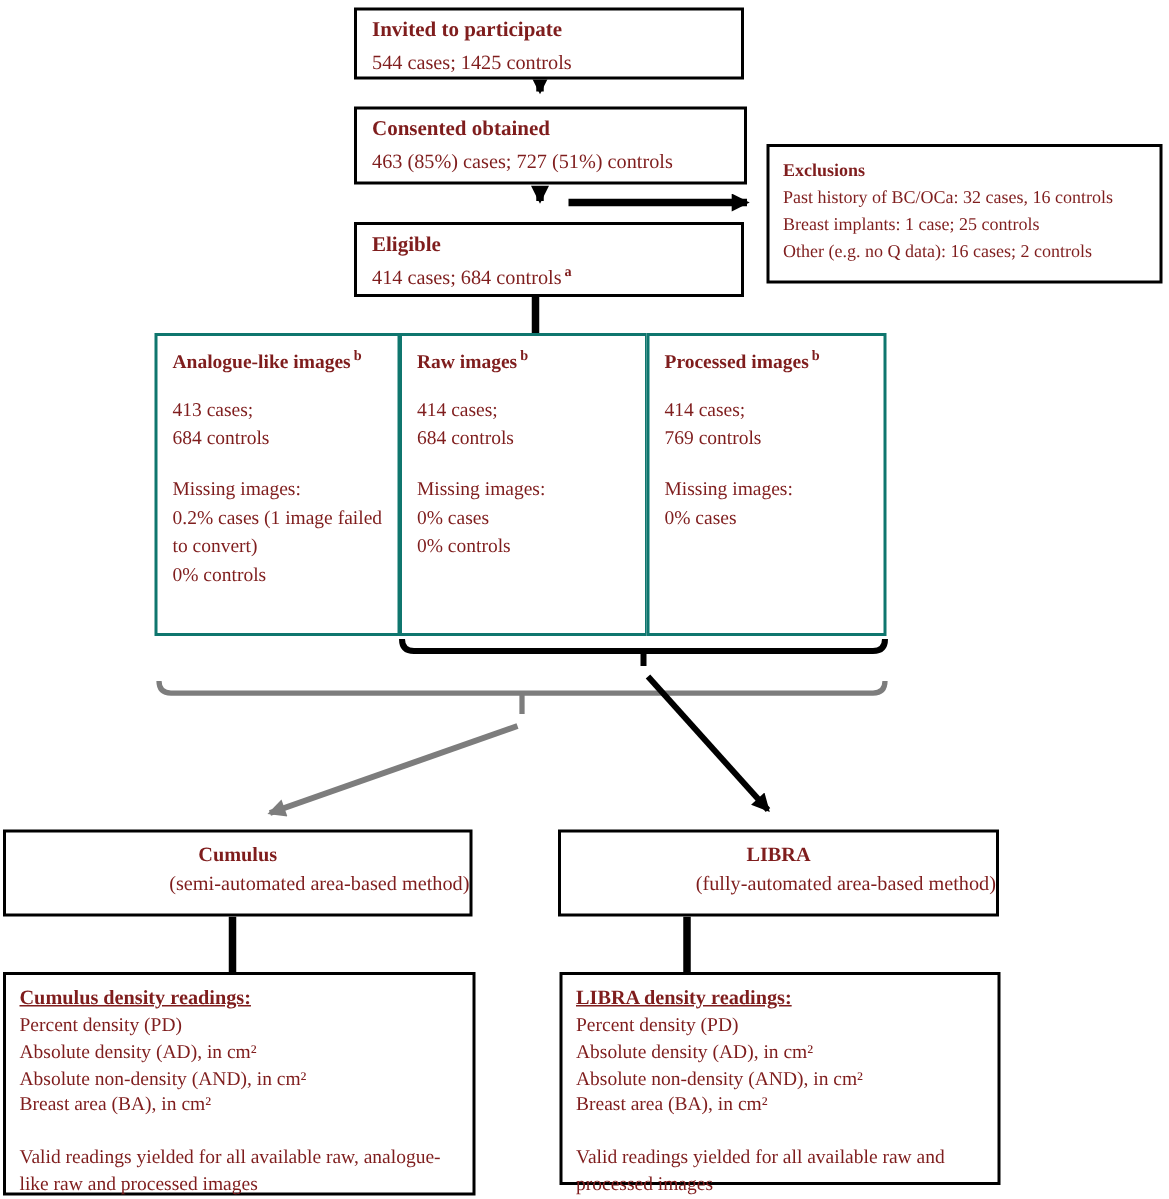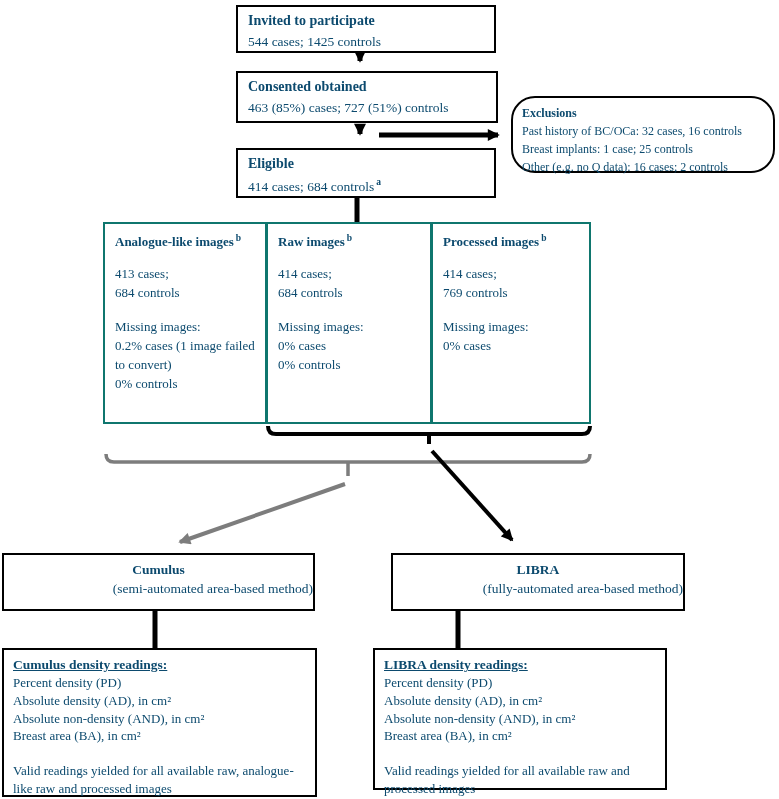--- a/index.html
+++ b/index.html
@@ -1,18 +1,18 @@
 <!DOCTYPE html>
 <html><head>
 <meta charset="utf-8">
 <style>
   html,body{margin:0;padding:0;background:#ffffff;}
   .canvas{
     position:relative;width:779px;height:799px;background:#ffffff;
-    font-family:"Liberation Serif","DejaVu Serif",serif;color:#0c4a6e;overflow:hidden;
+    font-family:"Liberation Serif","DejaVu Serif",serif;color:#7f1d1d;overflow:hidden;
   }
   .box{position:absolute;border:2px solid #000;background:#fff;box-sizing:border-box;}
   .flowbox{padding:3px 10px;}
   .flowbox .title{font-weight:bold;font-size:14px;line-height:1.55;}
   .flowbox .body{font-size:13.5px;line-height:1.5;}
   .sup{font-weight:bold;font-size:9.5px;vertical-align:super;margin-left:2px;}
 
   .exclusions{padding:6px 9px;font-size:12px;line-height:1.5;}
   .exclusions .title{font-weight:bold;font-size:12px;}
 
@@ -70,21 +70,21 @@
   <div class="box flowbox" style="left:236px;top:5px;width:260px;height:48px;">
     <div class="title">Invited to participate</div>
     <div class="body">544 cases; 1425 controls</div>
   </div>
 
   <div class="box flowbox" style="left:236px;top:71px;width:262px;height:52px;">
     <div class="title">Consented obtained</div>
     <div class="body">463 (85%) cases; 727 (51%) controls</div>
   </div>
 
-  <div class="box exclusions" style="left:511px;top:96px;width:264px;height:77px;border-radius:24px;">
+  <div class="box exclusions" style="left:511px;top:96px;width:264px;height:93px;">
     <div class="title">Exclusions</div>
     <div>Past history of BC/OCa: 32 cases, 16 controls</div>
     <div>Breast implants: 1 case; 25 controls</div>
     <div>Other (e.g. no Q data): 16 cases; 2 controls</div>
   </div>
 
   <div class="box flowbox" style="left:236px;top:148px;width:260px;height:50px;">
     <div class="title">Eligible</div>
     <div class="body"><span>414 cases; 684 controls</span><span class="sup">a</span></div>
   </div>
@@ -127,21 +127,21 @@
         <div>0% cases</div>
       </div>
     </div>
   </div>
 
   <div class="box methodbox" style="left:2px;top:553px;width:313px;height:58px;">
     <div class="title">Cumulus</div>
     <div class="subtitle">(semi-automated area-based method)</div>
   </div>
 
-  <div class="box methodbox" style="left:391px;top:553px;width:294px;height:58px;">
+  <div class="box methodbox" style="left:372px;top:553px;width:294px;height:58px;">
     <div class="title">LIBRA</div>
     <div class="subtitle">(fully-automated area-based method)</div>
   </div>
 
   <div class="box readings" style="left:2px;top:648px;width:315px;height:149px;">
     <div class="heading">Cumulus density readings:</div>
     <div>Percent density (PD)</div>
     <div>Absolute density (AD), in cm²</div>
     <div>Absolute non-density (AND), in cm²</div>
     <div>Breast area (BA), in cm²</div>

